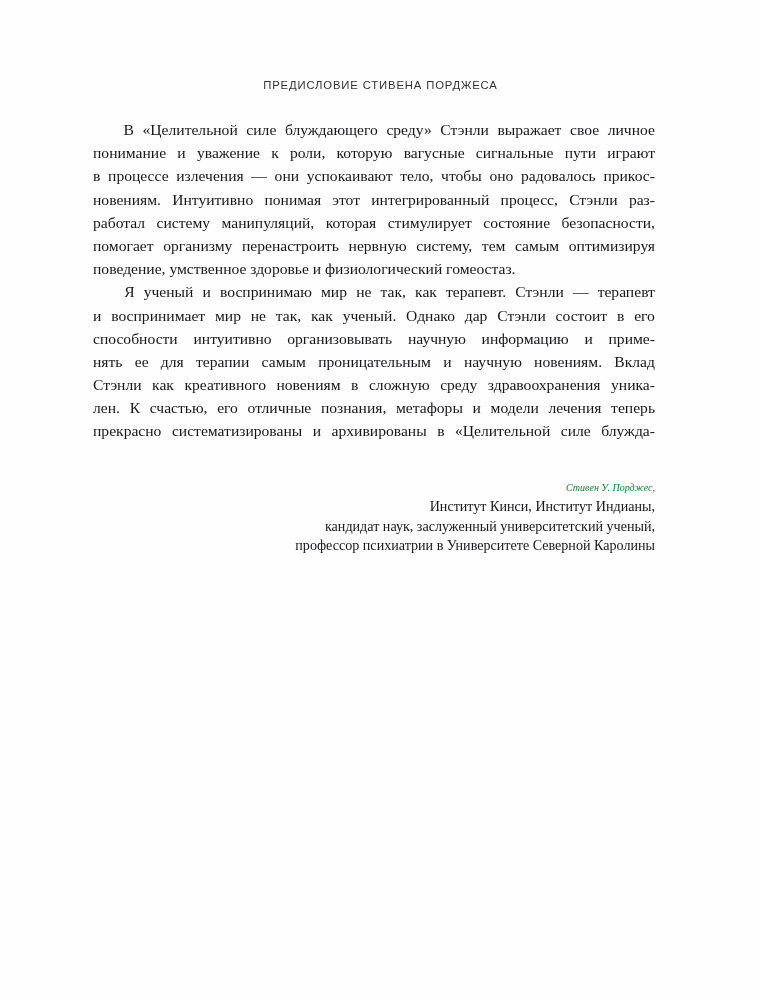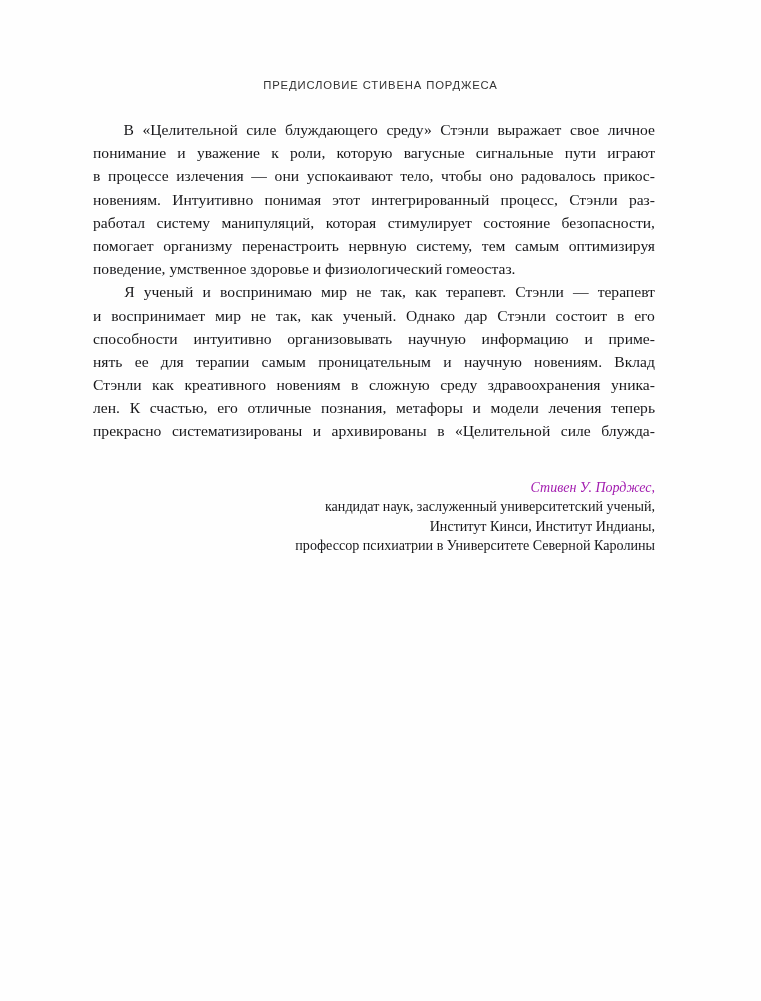--- a/index.html
+++ b/index.html
@@ -76,24 +76,24 @@
 
   
   .signature {
     position: absolute;
     top: 478px;
     left: 93px;
     width: 562px;
     text-align: right;
   }
   .sig-name {
-    font-size: 14px;
+    font-size: 10px;
     line-height: 19.4px;
     font-style: italic;
-    color: #a21caf;
+    color: #15803d;
   }
   .sig-line {
     font-size: 14.1px;
     line-height: 19.4px;
     color: #17171a;
   }
 </style>
 </head>
 <body>
 
@@ -118,19 +118,19 @@
         <div class="tline justify"><span class="w">нять</span><span class="w">ее</span><span class="w">для</span><span class="w">терапии</span><span class="w">самым</span><span class="w">проницательным</span><span class="w">и</span><span class="w">научную</span><span class="w">новениям.</span><span class="w">Вклад</span></div>
         <div class="tline justify"><span class="w">Стэнли</span><span class="w">как</span><span class="w">креативного</span><span class="w">новениям</span><span class="w">в</span><span class="w">сложную</span><span class="w">среду</span><span class="w">здравоохранения</span><span class="w">уника-</span></div>
         <div class="tline justify"><span class="w">лен.</span><span class="w">К</span><span class="w">счастью,</span><span class="w">его</span><span class="w">отличные</span><span class="w">познания,</span><span class="w">метафоры</span><span class="w">и</span><span class="w">модели</span><span class="w">лечения</span><span class="w">теперь</span></div>
         <div class="tline justify"><span class="w">прекрасно</span><span class="w">систематизированы</span><span class="w">и</span><span class="w">архивированы</span><span class="w">в</span><span class="w">«Целительной</span><span class="w">силе</span><span class="w">блужда-</span></div>
       </div>
   </div>
 
   <div class="signature">
     <div class="sig-name">Стивен У. Порджес,</div>
     <div>
+        <div class="sig-line">Институт Кинси, Институт Индианы,</div>
         <div class="sig-line">кандидат наук, заслуженный университетский ученый,</div>
-        <div class="sig-line">Институт Кинси, Институт Индианы,</div>
         <div class="sig-line">профессор психиатрии в Университете Северной Каролины</div>
       </div>
   </div>
 
 </div>
 
 </body></html>

